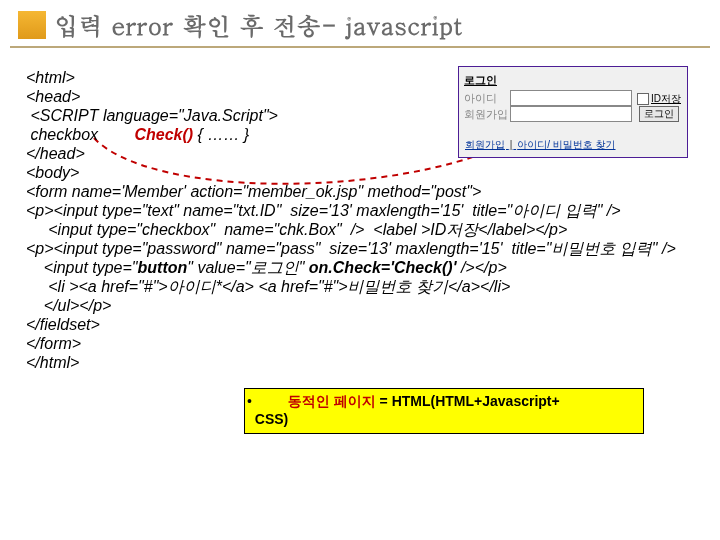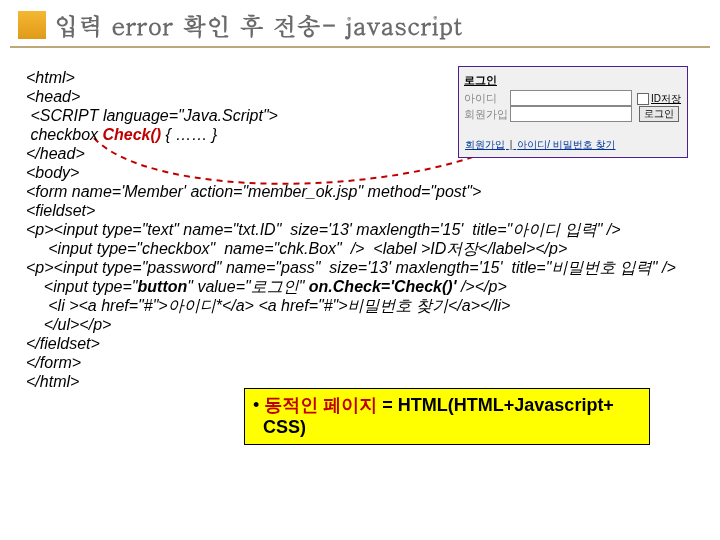--- a/index.html
+++ b/index.html
@@ -101,40 +101,40 @@
     left: 26px;
     right: 20px;
     font-size: 16px;
     line-height: 19px;
     font-family: Arial, sans-serif;
     color: #000;
     z-index: 2;
     font-style: italic;
   }
   .codewrap p { margin:0; white-space: pre; }
-  .red { color: #c00000; }
+  .red { color: #c00000; margin-left: 32px; }
   .bold { font-weight: bold; }
   .arrow-curve {
     position: absolute;
     top: 128px;
     left: 90px;
     width: 420px;
     height: 80px;
     z-index: 1;
     pointer-events:none;
   }
   .callout {
     position: absolute;
     top: 388px;
     left: 244px;
     width: 388px;
     border: 1.5px solid #000;
     background: #ffff00;
-    padding: 4px 8px 6px 8px;
-    font-size: 18px;
+    padding: 4px 8px 6px 2px;
+    font-size: 14px;
     z-index: 4;
   }
   .callout .hl { font-weight: bold; color:#000; }
   .callout .red { color:#c00000; font-weight:bold; }
 </style>
 </head>
 <body>
 
 <div class="title-bar">
   <div class="title-block"></div>
@@ -175,21 +175,20 @@
 </svg>
 
 <div class="codewrap">
   <p>&lt;html&gt;</p>
   <p>&lt;head&gt;</p>
   <p> &lt;SCRIPT language="Java.Script"&gt;</p>
   <p><span> checkbox </span><span class="red bold">Check()</span><span> { …… }</span></p>
   <p>&lt;/head&gt;</p>
   <p>&lt;body&gt;</p>
   <p>&lt;form name='Member' action="member_ok.jsp" method="post"&gt;</p>
-  <p>&lt;fieldset&gt;</p>
   <p>&lt;p&gt;&lt;input type="text" name="txt.ID"  size='13' maxlength='15'  title="아이디 입력" /&gt;</p>
   <p>     &lt;input type="checkbox"  name="chk.Box"  /&gt;  &lt;label &gt;ID저장&lt;/label&gt;&lt;/p&gt;</p>
   <p>&lt;p&gt;&lt;input type="password" name="pass"  size='13' maxlength='15'  title="비밀번호 입력" /&gt;</p>
   <p><span>    &lt;input type="</span><span class="bold">button</span><span>" value="로그인" </span><span class="bold">on.Check='Check()'</span><span> /&gt;&lt;/p&gt;</span></p>
   <p>     &lt;li &gt;&lt;a href="#"&gt;아이디*&lt;/a&gt; &lt;a href="#"&gt;비밀번호 찾기&lt;/a&gt;&lt;/li&gt;</p>
   <p>    &lt;/ul&gt;&lt;/p&gt;</p>
   <p>&lt;/fieldset&gt;</p>
   <p>&lt;/form&gt;</p>
   <p>&lt;/html&gt;</p>
 </div>

